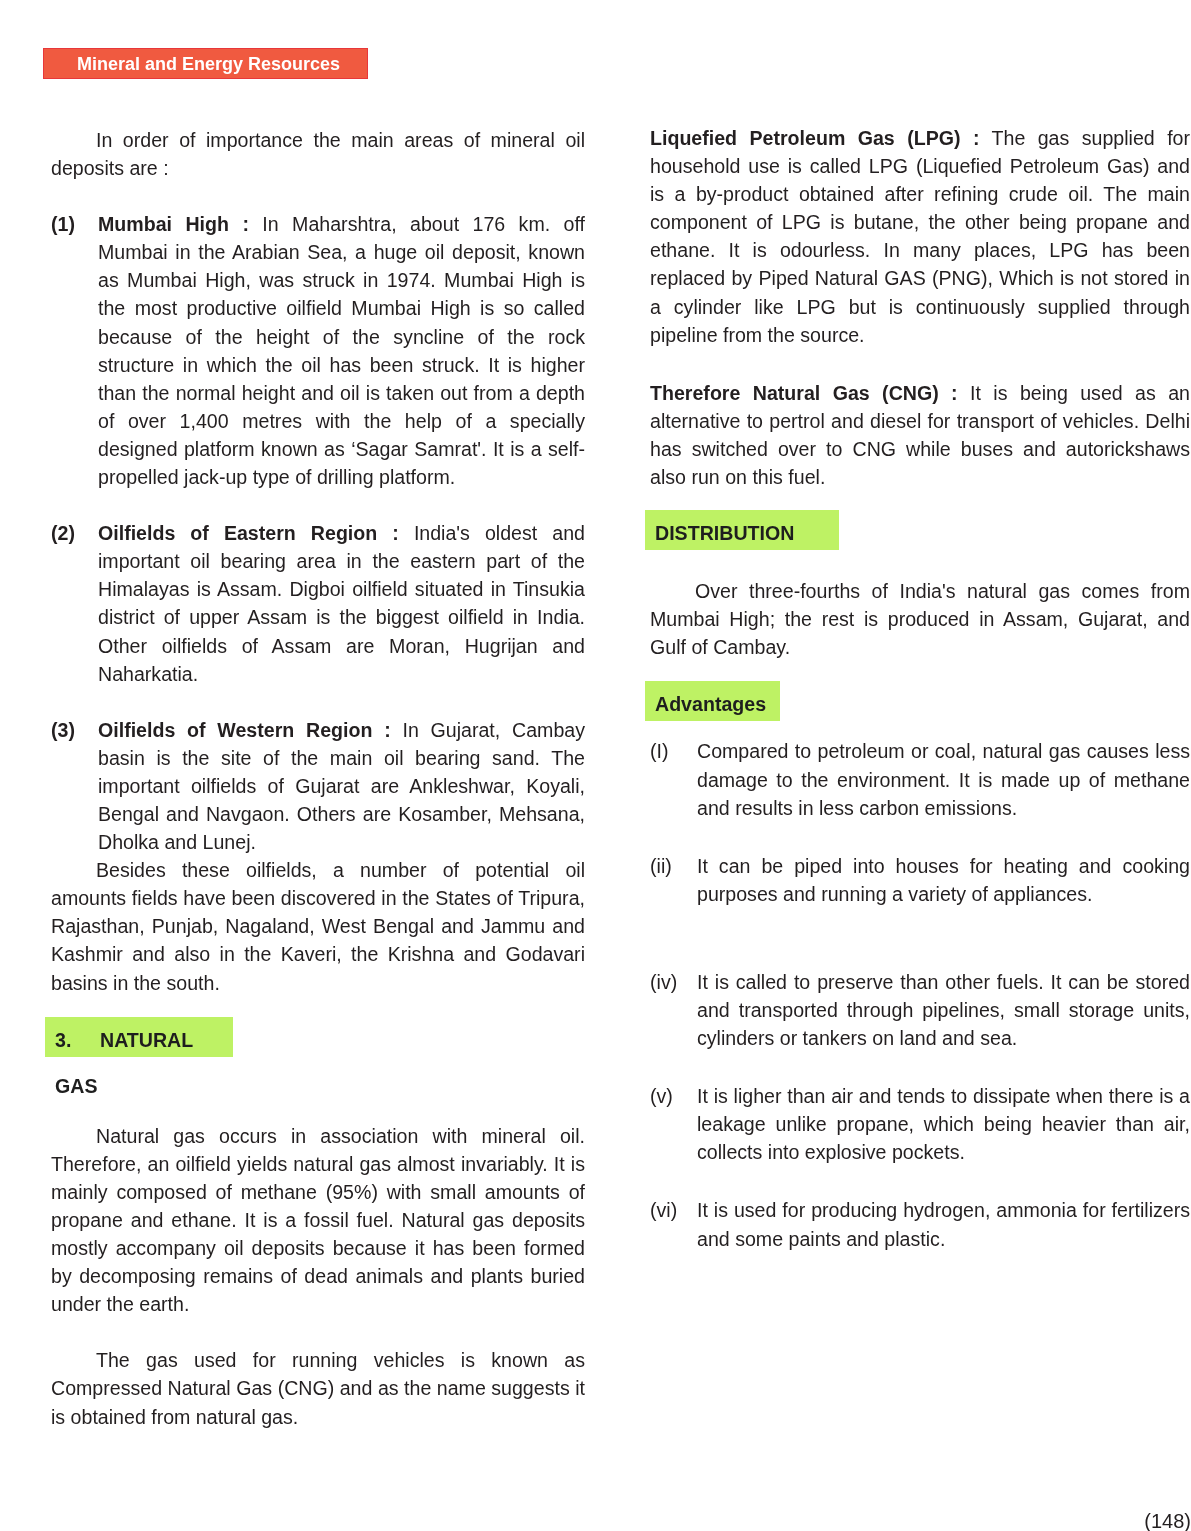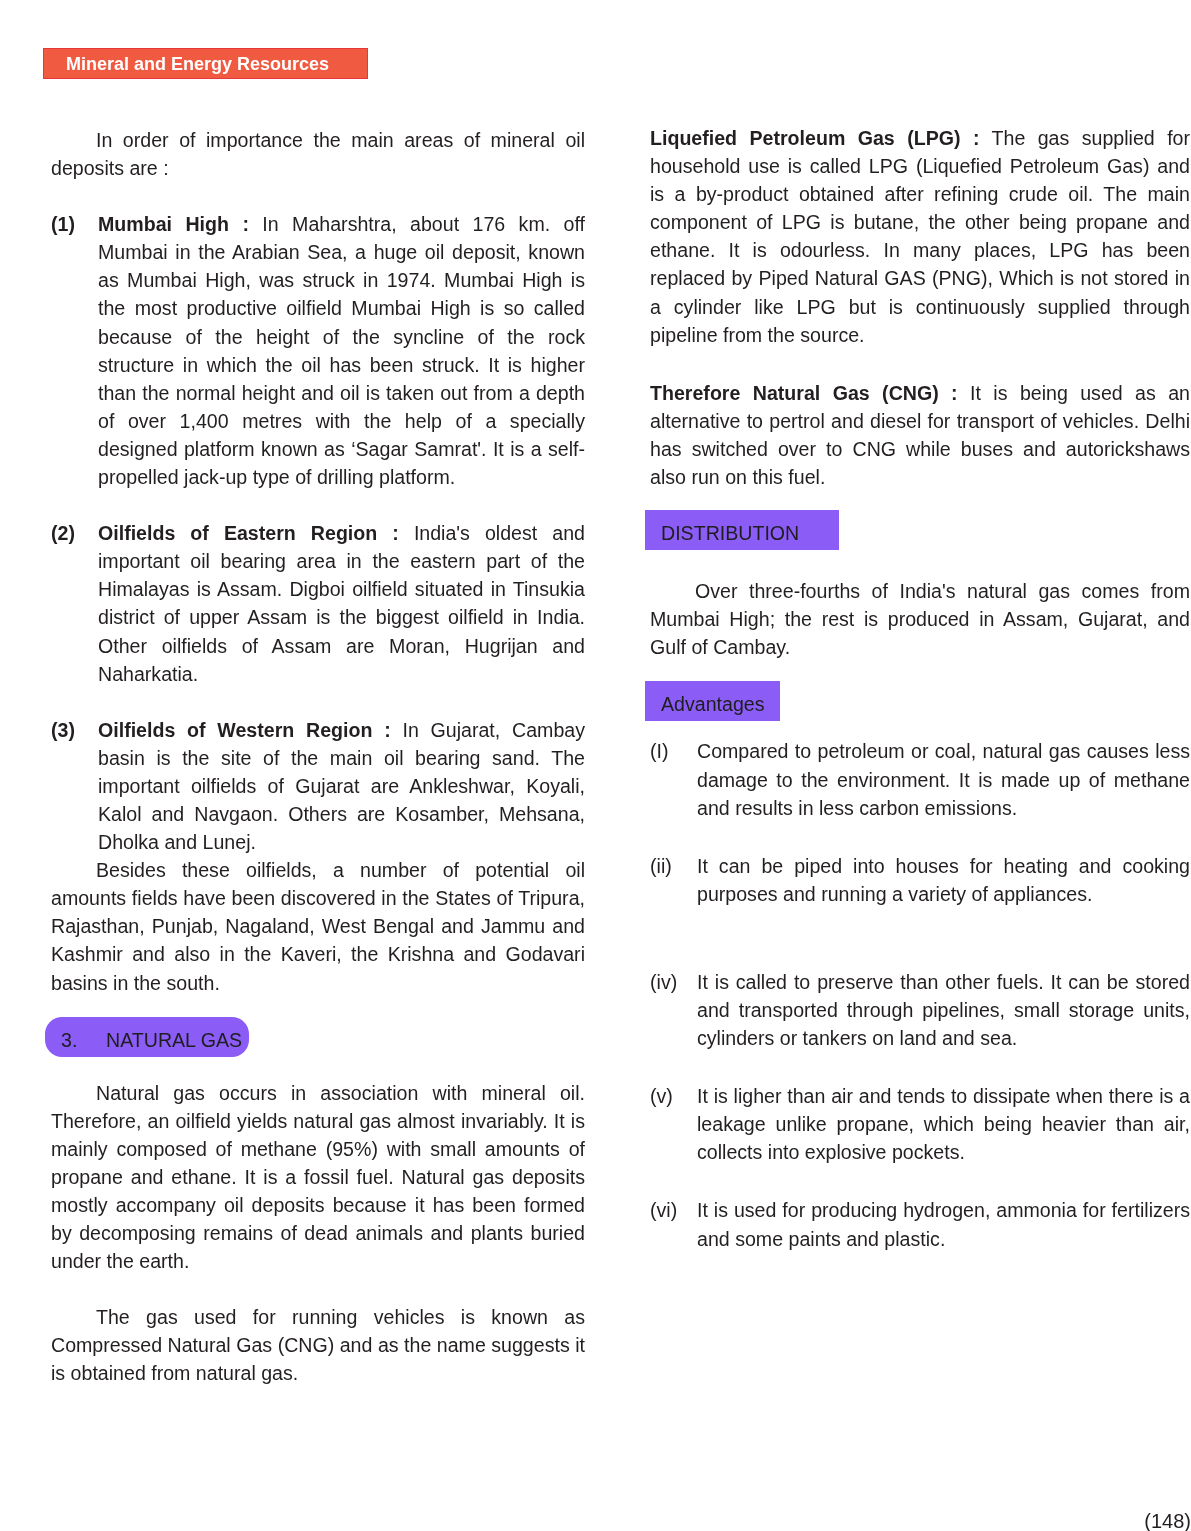--- a/index.html
+++ b/index.html
@@ -15,21 +15,21 @@
   .header-badge {
     position: absolute;
     left: 43px; top: 48px;
     width: 325px; height: 31px;
     background: #f05a40;
     border: 1px solid #e8373a;
     color: #ffffff;
     font-weight: bold;
     font-size: 18px;
     line-height: 30px;
-    padding-left: 22px;
+    padding-left: 33px;
     font-family: "Liberation Sans", sans-serif;
   }
   .col {
     position: absolute;
     font-family: "Liberation Sans", sans-serif;
     font-size: 19.6px;
     line-height: 28.1px;
     text-align: justify;
   }
   .col-left { left: 51px; top: 126px; width: 534px; }
@@ -42,29 +42,29 @@
     padding-left: 47px;
   }
   .numbered .num {
     position: absolute;
     left: 0; top: 0;
     font-weight: bold;
   }
   b { font-weight: bold; }
   .section-heading {
     display: inline-block;
-    background: #8b5cf6;
+    background: #bef264;
     color: #1e1e1e;
-    font-weight: normal;
+    font-weight: bold;
     font-size: 19.6px;
     height: 40px;
     line-height: 46px;
-    padding-left: 16px;
+    padding-left: 10px;
   }
-  .sh-natgas { width: 204px; margin-left: -6px; border-radius: 17px; }
+  .sh-natgas { width: 188px; margin-left: -6px; }
   .sh-natgas .n { display: inline-block; width: 45px; }
   .sh-dist { width: 194px; margin-left: -5px; }
   .sh-adv { width: 135px; margin-left: -5px; }
   .adv-item {
     position: relative;
     padding-left: 47px;
   }
   .adv-item .num {
     position: absolute;
     left: 0; top: 0;
@@ -94,21 +94,21 @@
   <div class="gap-s"></div>
 
   <div class="numbered">
     <span class="num">(2)</span>
     <p><b>Oilfields of Eastern Region :</b><span> India's oldest and important oil bearing area in the eastern part of the Himalayas is Assam. Digboi oilfield situated in Tinsukia district of upper Assam is the biggest oilfield in India. Other oilfields of Assam are Moran, Hugrijan and Naharkatia.</span></p>
   </div>
   <div class="gap-s"></div>
 
   <div class="numbered">
     <span class="num">(3)</span>
-    <p><b>Oilfields of Western Region :</b><span> In Gujarat, Cambay basin is the site of the main oil bearing sand. The important oilfields of Gujarat are Ankleshwar, Koyali, Kalol and Navgaon. Others are Kosamber, Mehsana, Dholka and Lunej.</span></p>
+    <p><b>Oilfields of Western Region :</b><span> In Gujarat, Cambay basin is the site of the main oil bearing sand. The important oilfields of Gujarat are Ankleshwar, Koyali, Bengal and Navgaon. Others are Kosamber, Mehsana, Dholka and Lunej.</span></p>
   </div>
 
   <p class="indent">Besides these oilfields, a number of potential oil amounts fields have been discovered in the States of Tripura, Rajasthan, Punjab, Nagaland, West Bengal and Jammu and Kashmir and also in the Kaveri, the Krishna and Godavari basins in the south.</p>
   <div style="height:20px"></div>
 
   <div class="section-heading sh-natgas">
     <span class="n">3.</span><span>NATURAL GAS</span>
   </div>
   <div style="height:22px"></div>
 

